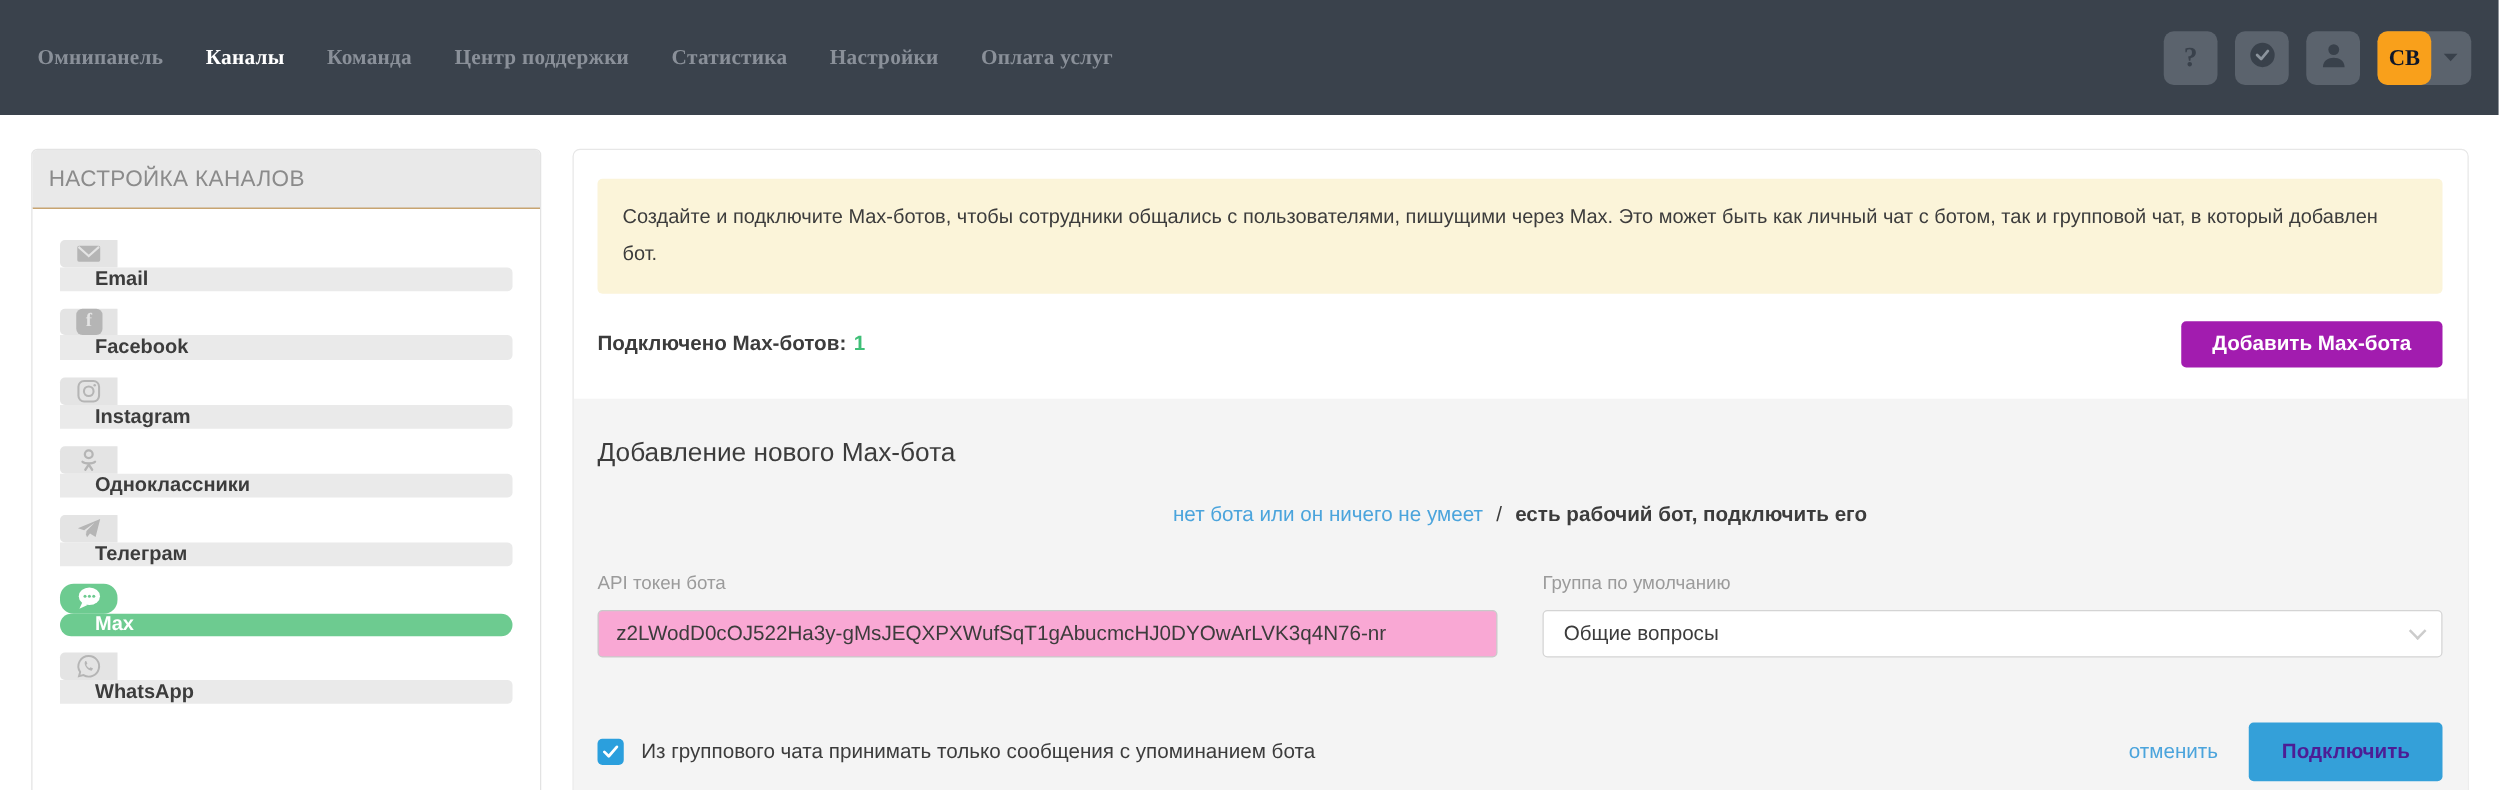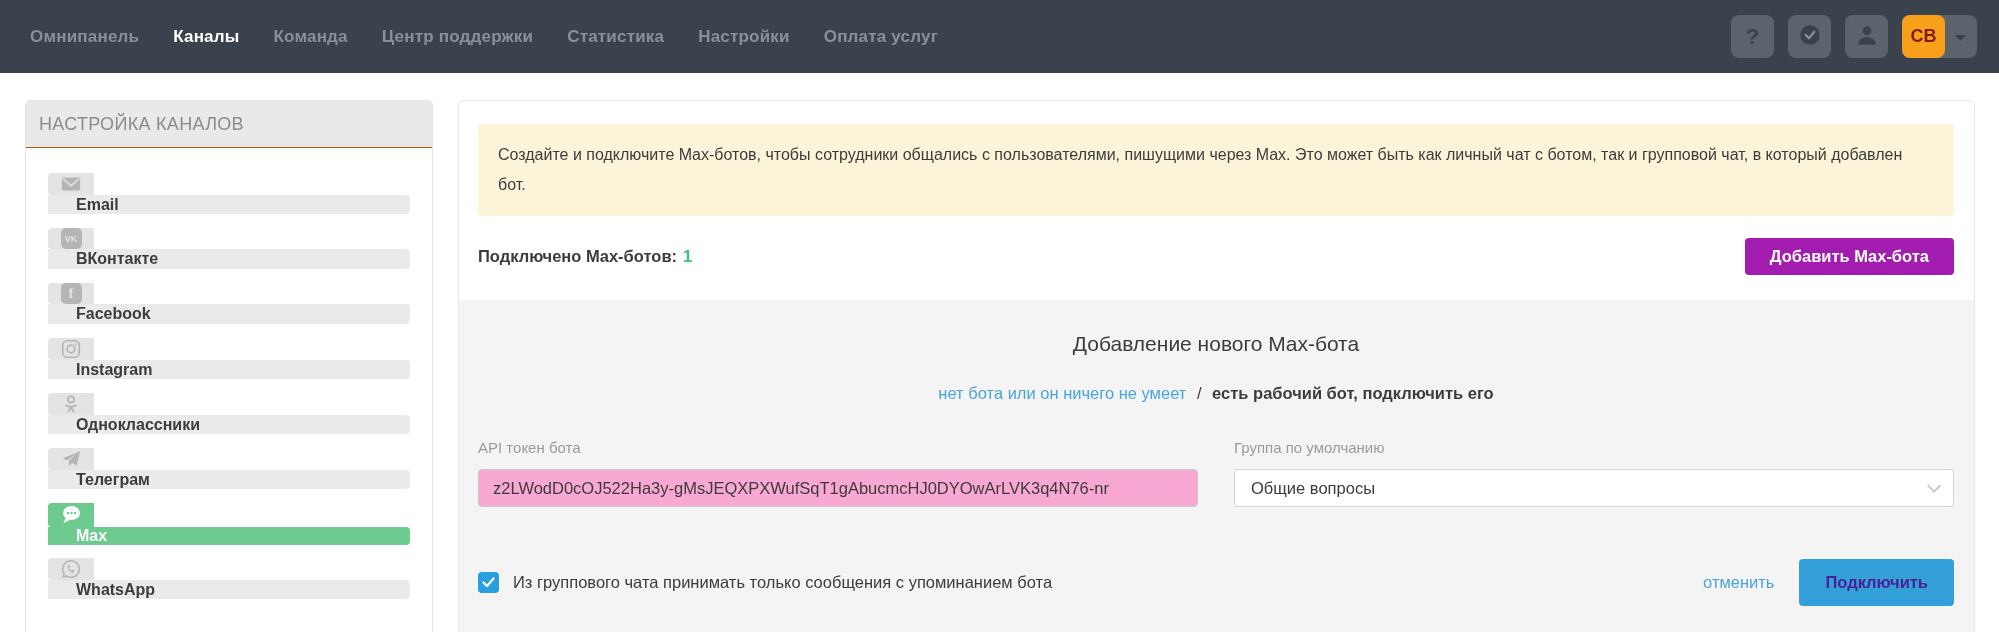--- a/index.html
+++ b/index.html
@@ -5,43 +5,44 @@
   * { box-sizing: border-box; margin: 0; padding: 0; }
   html, body { width: 1999px; height: 632px; overflow: hidden; }
   body {
     font-family: "Liberation Sans", sans-serif;
     background: #ffffff;
     color: #3c3c3c;
   }
 
   
   .topnav {
-    height: 73px; background: #3a424c;
+    height: 92px; background: #3a424c;
     display: flex; align-items: center;
     padding: 0 22px 0 30px;
+    font-family: Liberation Serif, serif;
   }
   .nav-items { display: flex; align-items: center; gap: 34px; }
   .nav-item {
     font-size: 17px; font-weight: bold; color: #8a9099;
     cursor: pointer; white-space: nowrap; letter-spacing: 0.2px;
   }
   .nav-item.active { color: #ffffff; }
   .nav-right { margin-left: auto; display: flex; align-items: center; gap: 14px; }
   .nav-btn {
     width: 43px; height: 43px; border-radius: 8px; background: #5b636d;
     display: flex; align-items: center; justify-content: center; cursor: pointer;
   }
   .nav-btn .q { font-size: 22px; font-weight: bold; color: #39414b; }
   .avatar-wrap {
     height: 43px; border-radius: 8px; background: #5b636d;
     display: flex; align-items: center; padding: 0 10px 0 0; cursor: pointer;
   }
   .avatar-box {
     width: 43px; height: 43px; border-radius: 8px; background: #f9a01b;
-    color: #7f1d1d; font-weight: bold; font-size: 18px;
+    color: #0f172a; font-weight: bold; font-size: 18px;
     display: flex; align-items: center; justify-content: center;
   }
   .caret { margin-left: 9px; }
 
   
   .content { display: flex; align-items: flex-start; }
 
   
   .sidebar {
     margin: 27px 0 0 25px; width: 408px;
@@ -61,21 +62,21 @@
   .channel .icon-cell {
     width: 46px; background: #e4e4e4; border-radius: 4px 0 0 4px;
     display: flex; align-items: center; justify-content: center;
     margin-right: 3px; flex: none;
   }
   .channel .label-cell {
     flex: 1; background: #eaeaea; border-radius: 0 4px 4px 0;
     display: flex; align-items: center; padding-left: 28px;
     font-size: 16px; font-weight: bold; color: #3c3c3c;
   }
-  .channel.active .icon-cell, .channel.active .label-cell { background: #6dcb90; }
+  .channel.active .icon-cell, .channel.active .label-cell { background: #6dcb90; border-radius: 11px; }
   .channel.active .label-cell { color: #ffffff; }
   .glyph-badge {
     width: 21px; height: 21px; border-radius: 5px; background: #b5b5b5;
     color: #e4e4e4; display: flex; align-items: center; justify-content: center;
     font-weight: bold;
   }
   .glyph-vk { font-size: 9px; letter-spacing: 0; }
   .glyph-fb { font-size: 15px; font-family: "Liberation Serif", serif; }
 
   
@@ -100,21 +101,21 @@
     font-size: 16.5px; font-weight: bold; border: none; border-radius: 4px;
     padding: 9px 25px; cursor: pointer;
   }
 
   
   .form-section {
     background: #f4f4f4; flex: 1;
     padding: 32px 20px 40px 19px;
   }
   .form-title {
-    text-align: center; font-size: 21px; font-weight: normal; color: #3c3c3c;
+    text-align: left; font-size: 21px; font-weight: normal; color: #3c3c3c;
   }
   .form-tabs {
     margin-top: 28px; text-align: center; font-size: 16.5px;
   }
   .tab-link { color: #4ba4dc; cursor: pointer; }
   .tab-sep { color: #3c3c3c; margin: 0 6px; }
   .tab-active { color: #3c3c3c; font-weight: bold; cursor: pointer; }
 
   .form-row { display: flex; gap: 36px; margin-top: 36px; }
   .field { flex: 1; }
@@ -204,26 +205,20 @@
       <div class="channel">
         <div class="icon-cell">
           <svg width="22" height="22" viewBox="0 0 24 24">
             <rect x="2" y="5" width="20" height="14" rx="1.5" fill="#b5b5b5"></rect>
             <path d="M3 6 l9 8 l9 -8" stroke="#e4e4e4" stroke-width="1.8" fill="none"></path>
           </svg>
         </div>
         <div class="label-cell">Email</div>
       </div>
 
-      <div class="channel">
-        <div class="icon-cell">
-          <span class="glyph-badge glyph-vk">VK</span>
-        </div>
-        <div class="label-cell">ВКонтакте</div>
-      </div>
 
       <div class="channel">
         <div class="icon-cell">
           <span class="glyph-badge glyph-fb">f</span>
         </div>
         <div class="label-cell">Facebook</div>
       </div>
 
       <div class="channel">
         <div class="icon-cell">

